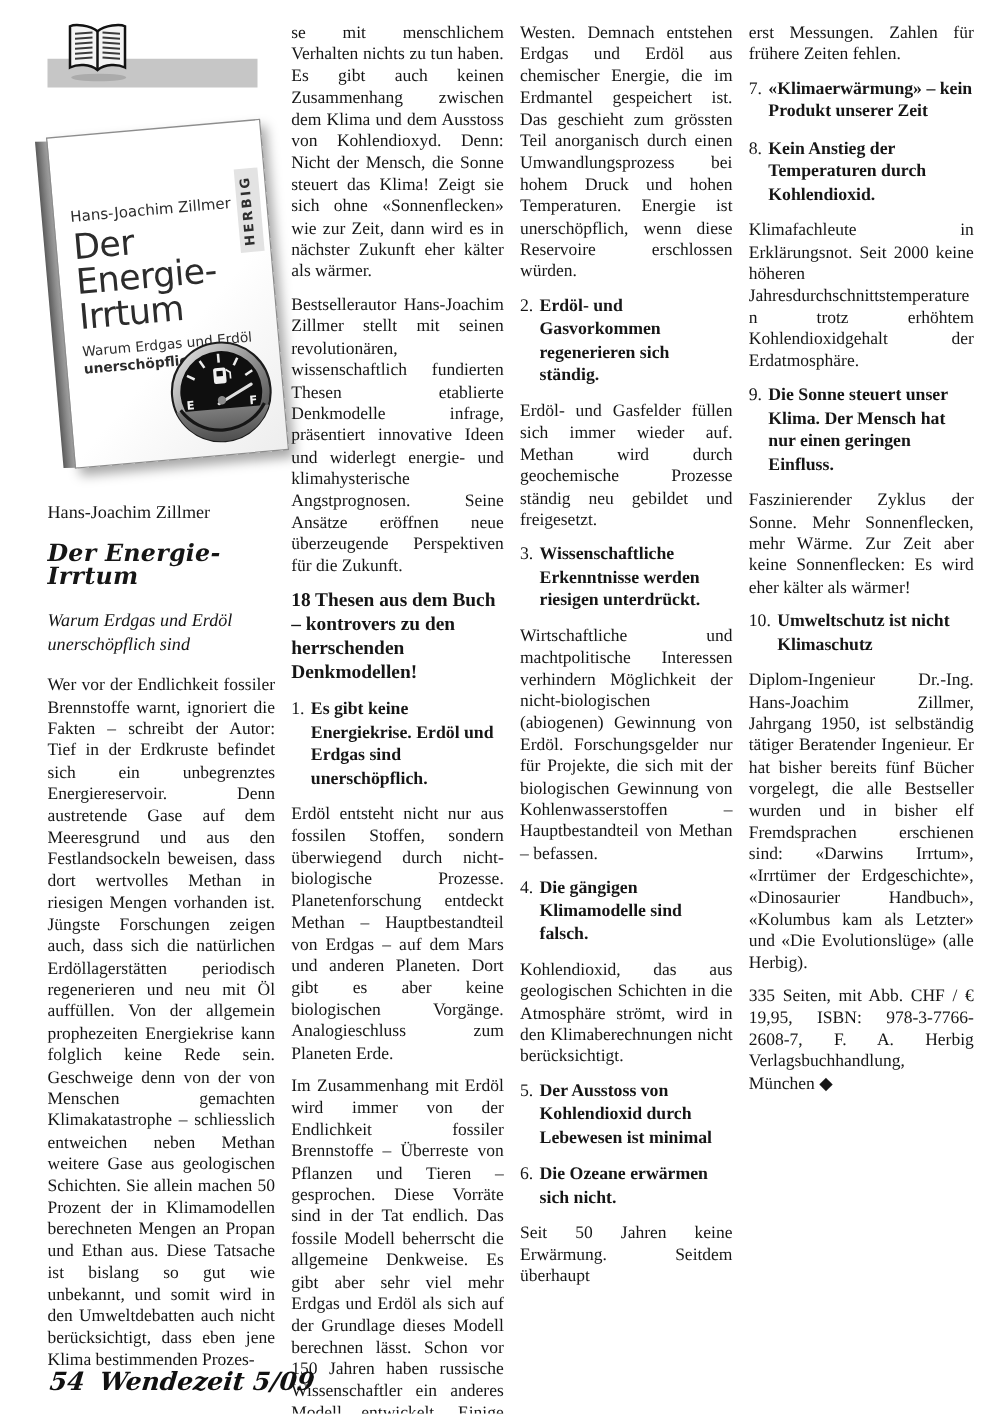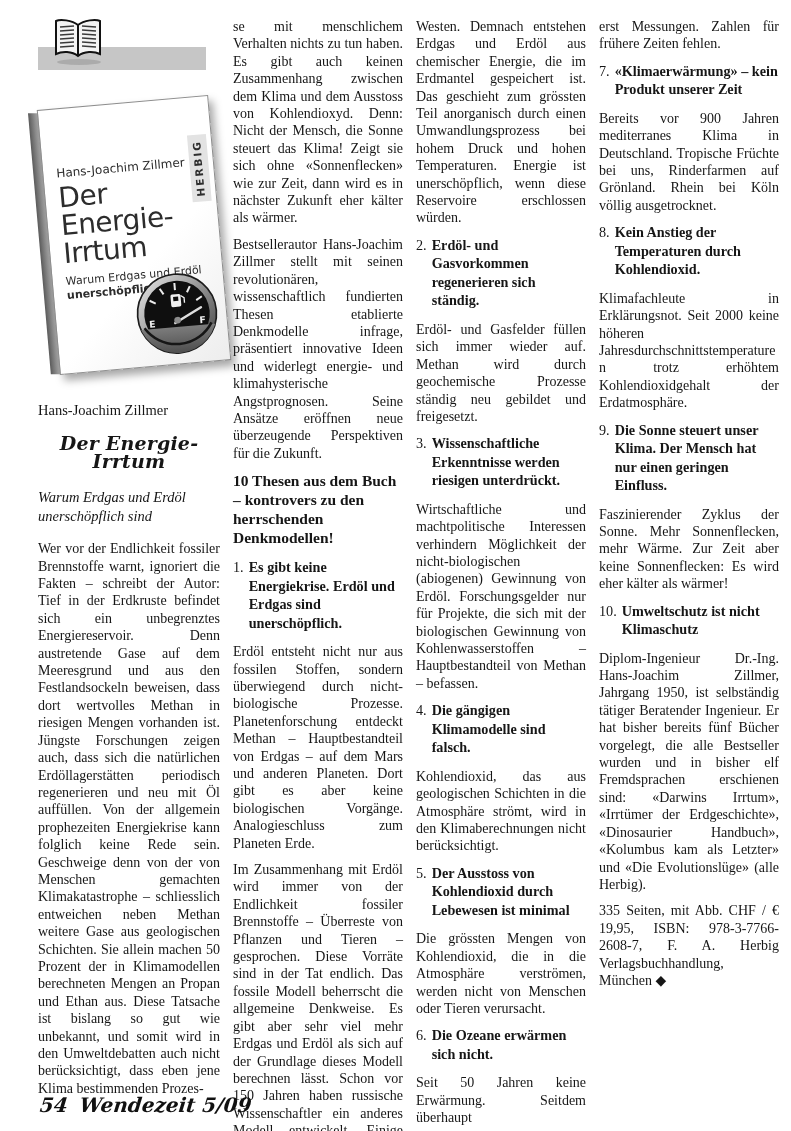--- a/index.html
+++ b/index.html
@@ -36,21 +36,21 @@
          color:#2c2c2c;letter-spacing:-0.5px;}
   .cover-sub{font-family:"DejaVu Sans",sans-serif;font-size:11px;line-height:14px;color:#2c2c2c;margin-top:7px;}
   .publisher{position:absolute;right:5px;top:38px;writing-mode:vertical-rl;transform:rotate(180deg);
          font-family:"DejaVu Sans",sans-serif;font-weight:bold;font-size:10.5px;letter-spacing:2px;
          color:#2e2e2e;background:#e3e3e3;padding:5px 1px;}
   .gauge{position:absolute;right:7px;bottom:8px;}
 
   
   .byline{font-size:14.5px;margin:0 0 16px;text-align:left;}
   .art-title{font-family:"DejaVu Serif",serif;font-size:19px;font-weight:bold;font-style:italic;
-         margin:0 0 18px;text-align:center;letter-spacing:0.2px;}
+         margin:0 0 18px;text-align:left;letter-spacing:0.2px;}
   .art-sub{font-size:14.5px;font-weight:normal;font-style:italic;line-height:18.5px;
          margin:0 0 15px;text-align:left;}
 
   
   .footer{position:absolute;left:40px;top:1093px;font-family:"DejaVu Serif",serif;
          font-style:italic;font-weight:bold;font-size:20px;color:#111;transform:skewX(-6deg);}
   .footer .pagenum{margin-right:12px;}
 </style>
 </head>
 <body>
@@ -136,21 +136,21 @@
       <h1 class="art-title">Der Energie-Irrtum</h1>
       <h2 class="art-sub">Warum Erdgas und Erdöl unerschöpflich sind</h2>
       <div class="flow">
           <p class="bp">Wer vor der Endlichkeit fossiler Brennstoffe warnt, ignoriert die Fakten – schreibt der Autor: Tief in der Erdkruste befindet sich ein unbegrenztes Energiereservoir. Denn austretende Gase auf dem Meeresgrund und aus den Festlandsockeln beweisen, dass dort wertvolles Methan in riesigen Mengen vorhanden ist. Jüngste Forschungen zeigen auch, dass sich die natürlichen Erdöllagerstätten periodisch regenerieren und neu mit Öl auffüllen. Von der allgemein prophezeiten Energiekrise kann folglich keine Rede sein. Geschweige denn von der von Menschen gemachten Klimakatastrophe – schliesslich entweichen neben Methan weitere Gase aus geologischen Schichten. Sie allein machen 50 Prozent der in Klimamodellen berechneten Mengen an Propan und Ethan aus. Diese Tatsache ist bislang so gut wie unbekannt, und somit wird in den Umweltdebatten auch nicht berücksichtigt, dass eben jene Klima bestimmenden Prozes-</p>
         </div>
     </div>
 
     <div class="col">
         <p class="bp">se mit menschlichem Verhalten nichts zu tun haben. Es gibt auch keinen Zusammenhang zwischen dem Klima und dem Ausstoss von Kohlendioxyd. Denn: Nicht der Mensch, die Sonne steuert das Klima! Zeigt sie sich ohne «Sonnenflecken» wie zur Zeit, dann wird es in nächster Zukunft eher kälter als wärmer.</p>
         <p class="bp">Bestsellerautor Hans-Joachim Zillmer stellt mit seinen revolutionären, wissenschaftlich fundierten Thesen etablierte Denkmodelle infrage, präsentiert innovative Ideen und widerlegt energie- und klimahysterische Angstprognosen. Seine Ansätze eröffnen neue überzeugende Perspektiven für die Zukunft.</p>
-        <h3 class="bheading">10 Thesen aus dem Buch – kontrovers zu den herrschenden Denkmodellen!</h3>
+        <h3 class="bheading">18 Thesen aus dem Buch – kontrovers zu den herrschenden Denkmodellen!</h3>
         <div class="thesis">
           <span class="tnum">1.</span>
           <span class="ttext">Es gibt keine Energiekrise. Erdöl und Erdgas sind unerschöpflich.</span>
         </div>
         <p class="bp">Erdöl entsteht nicht nur aus fossilen Stoffen, sondern überwiegend durch nicht-biologische Prozesse. Planetenforschung entdeckt Methan – Hauptbestandteil von Erdgas – auf dem Mars und anderen Planeten. Dort gibt es aber keine biologischen Vorgänge. Analogieschluss zum Planeten Erde.</p>
         <p class="bp">Im Zusammenhang mit Erdöl wird immer von der Endlichkeit fossiler Brennstoffe – Überreste von Pflanzen und Tieren – gesprochen. Diese Vorräte sind in der Tat endlich. Das fossile Modell beherrscht die allgemeine Denkweise. Es gibt aber sehr viel mehr Erdgas und Erdöl als sich auf der Grundlage dieses Modell berechnen lässt. Schon vor 150 Jahren haben russische Wissenschaftler ein anderes Modell entwickelt. Einige Experten vertreten diesen Standpunkt auch im</p>
       </div>
 
     <div class="col">
         <p class="bp">Westen. Demnach entstehen Erdgas und Erdöl aus chemischer Energie, die im Erdmantel gespeichert ist. Das geschieht zum grössten Teil anorganisch durch einen Umwandlungsprozess bei hohem Druck und hohen Temperaturen. Energie ist unerschöpflich, wenn diese Reservoire erschlossen würden.</p>
@@ -166,35 +166,33 @@
         <p class="bp">Wirtschaftliche und machtpolitische Interessen verhindern Möglichkeit der nicht-biologischen (abiogenen) Gewinnung von Erdöl. Forschungsgelder nur für Projekte, die sich mit der biologischen Gewinnung von Kohlenwasserstoffen – Hauptbestandteil von Methan – befassen.</p>
         <div class="thesis">
           <span class="tnum">4.</span>
           <span class="ttext">Die gängigen Klimamodelle sind falsch.</span>
         </div>
         <p class="bp">Kohlendioxid, das aus geologischen Schichten in die Atmosphäre strömt, wird in den Klimaberechnungen nicht berücksichtigt.</p>
         <div class="thesis">
           <span class="tnum">5.</span>
           <span class="ttext">Der Ausstoss von Kohlendioxid durch Lebewesen ist minimal</span>
         </div>
-        <p class="bp">Die grössten Mengen von Kohlendioxid, die in die Atmosphäre verströmen, werden nicht von Menschen oder Tieren verursacht.</p>
         <div class="thesis">
           <span class="tnum">6.</span>
           <span class="ttext">Die Ozeane erwärmen sich nicht.</span>
         </div>
         <p class="bp">Seit 50 Jahren keine Erwärmung. Seitdem überhaupt</p>
       </div>
 
     <div class="col col-last">
         <p class="bp">erst Messungen. Zahlen für frühere Zeiten fehlen.</p>
         <div class="thesis">
           <span class="tnum">7.</span>
           <span class="ttext">«Klimaerwärmung» – kein Produkt unserer Zeit</span>
         </div>
-        <p class="bp">Bereits vor 900 Jahren mediterranes Klima in Deutschland. Tropische Früchte bei uns, Rinderfarmen auf Grönland. Rhein bei Köln völlig ausgetrocknet.</p>
         <div class="thesis">
           <span class="tnum">8.</span>
           <span class="ttext">Kein Anstieg der Temperaturen durch Kohlendioxid.</span>
         </div>
         <p class="bp">Klimafachleute in Erklärungsnot. Seit 2000 keine höheren Jahresdurchschnittstemperaturen trotz erhöhtem Kohlendioxidgehalt der Erdatmosphäre.</p>
         <div class="thesis">
           <span class="tnum">9.</span>
           <span class="ttext">Die Sonne steuert unser Klima. Der Mensch hat nur einen geringen Einfluss.</span>
         </div>
         <p class="bp">Faszinierender Zyklus der Sonne. Mehr Sonnenflecken, mehr Wärme. Zur Zeit aber keine Sonnenflecken: Es wird eher kälter als wärmer!</p>

